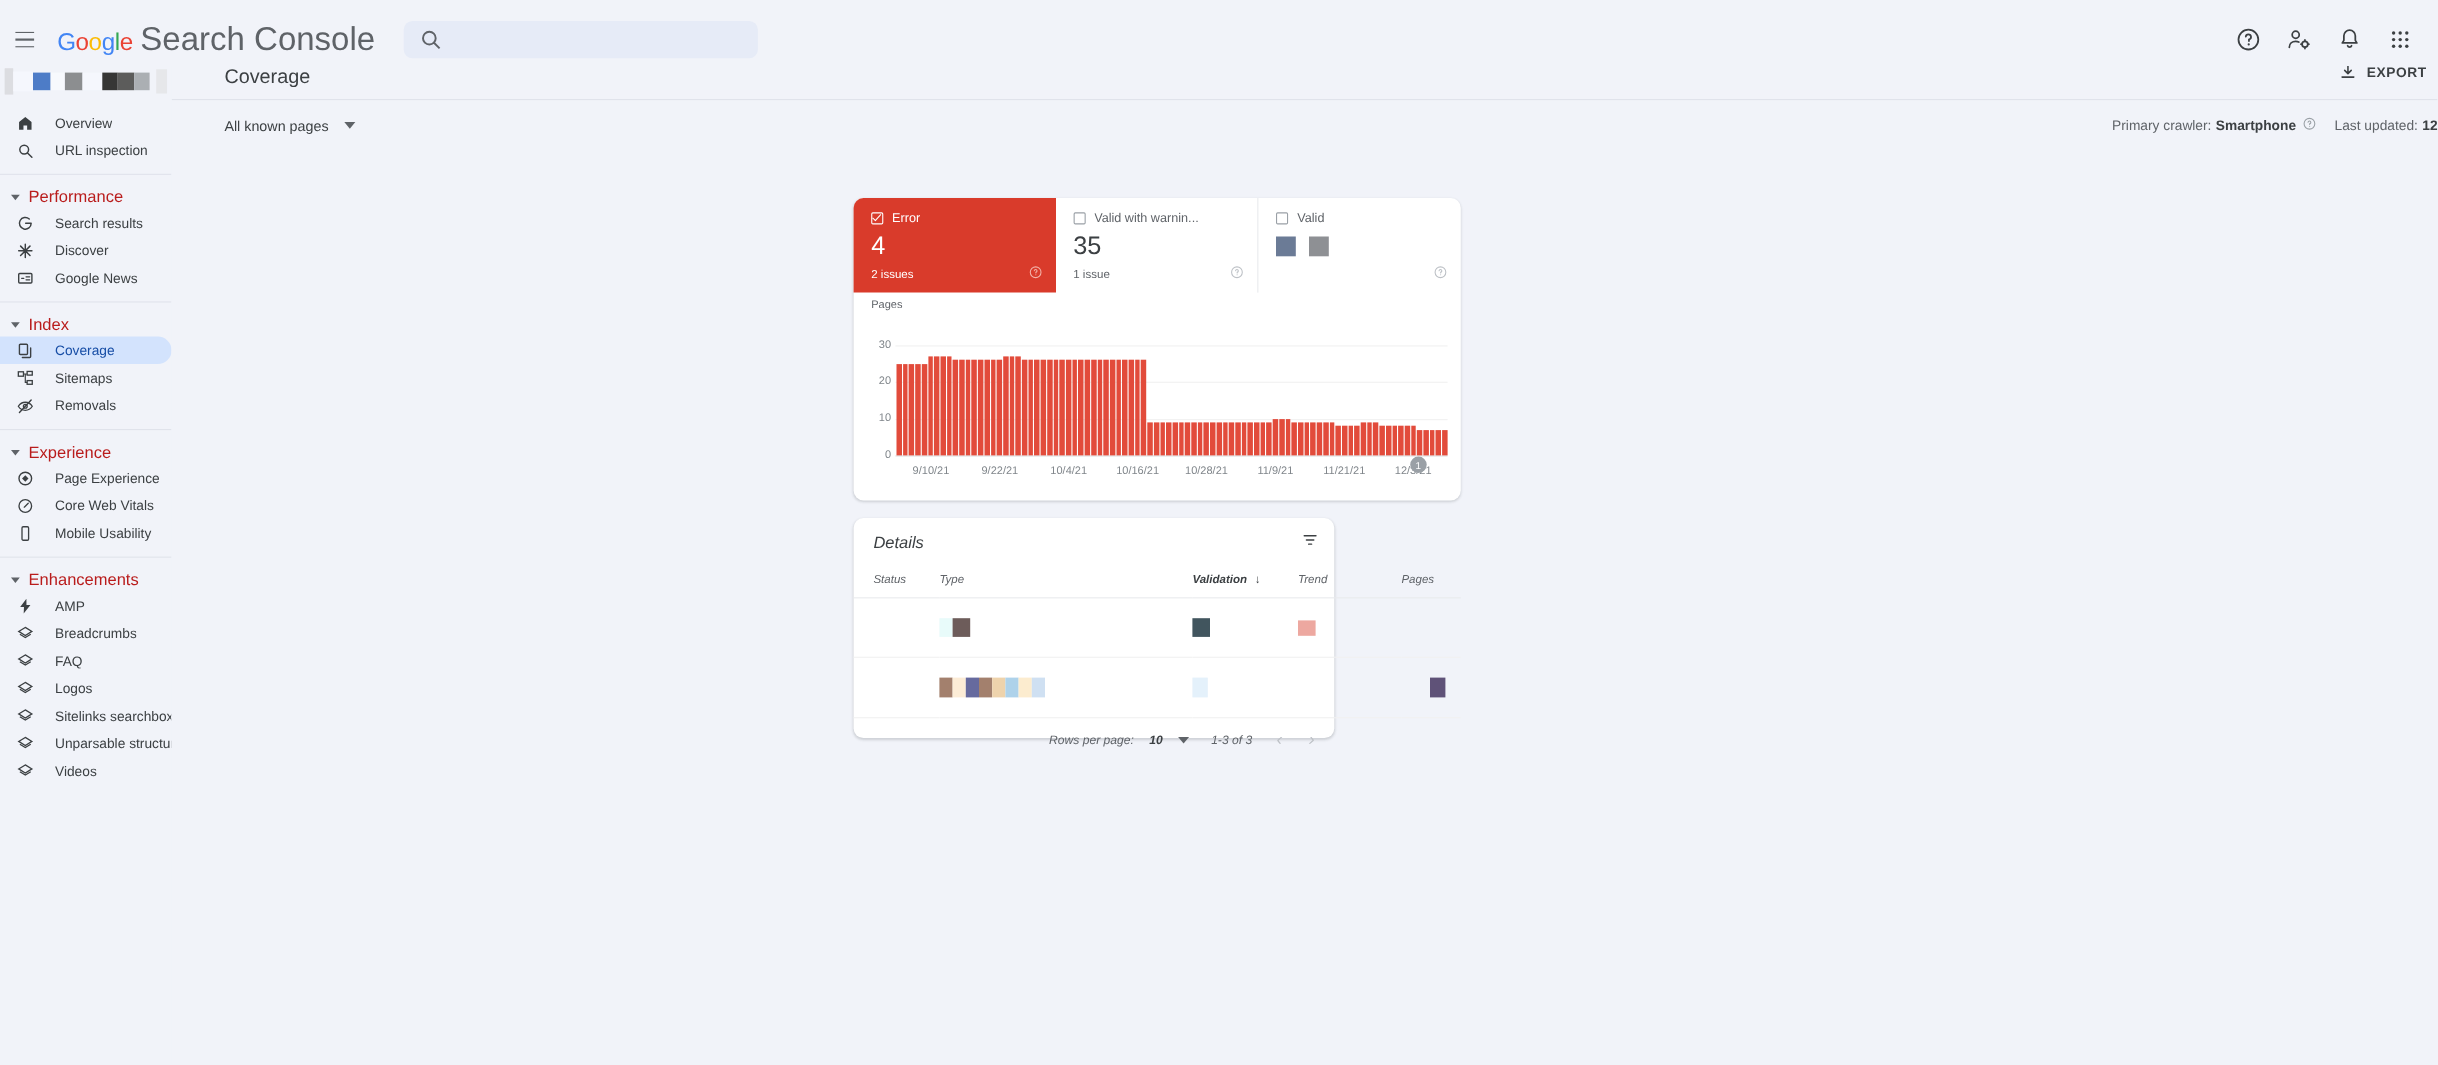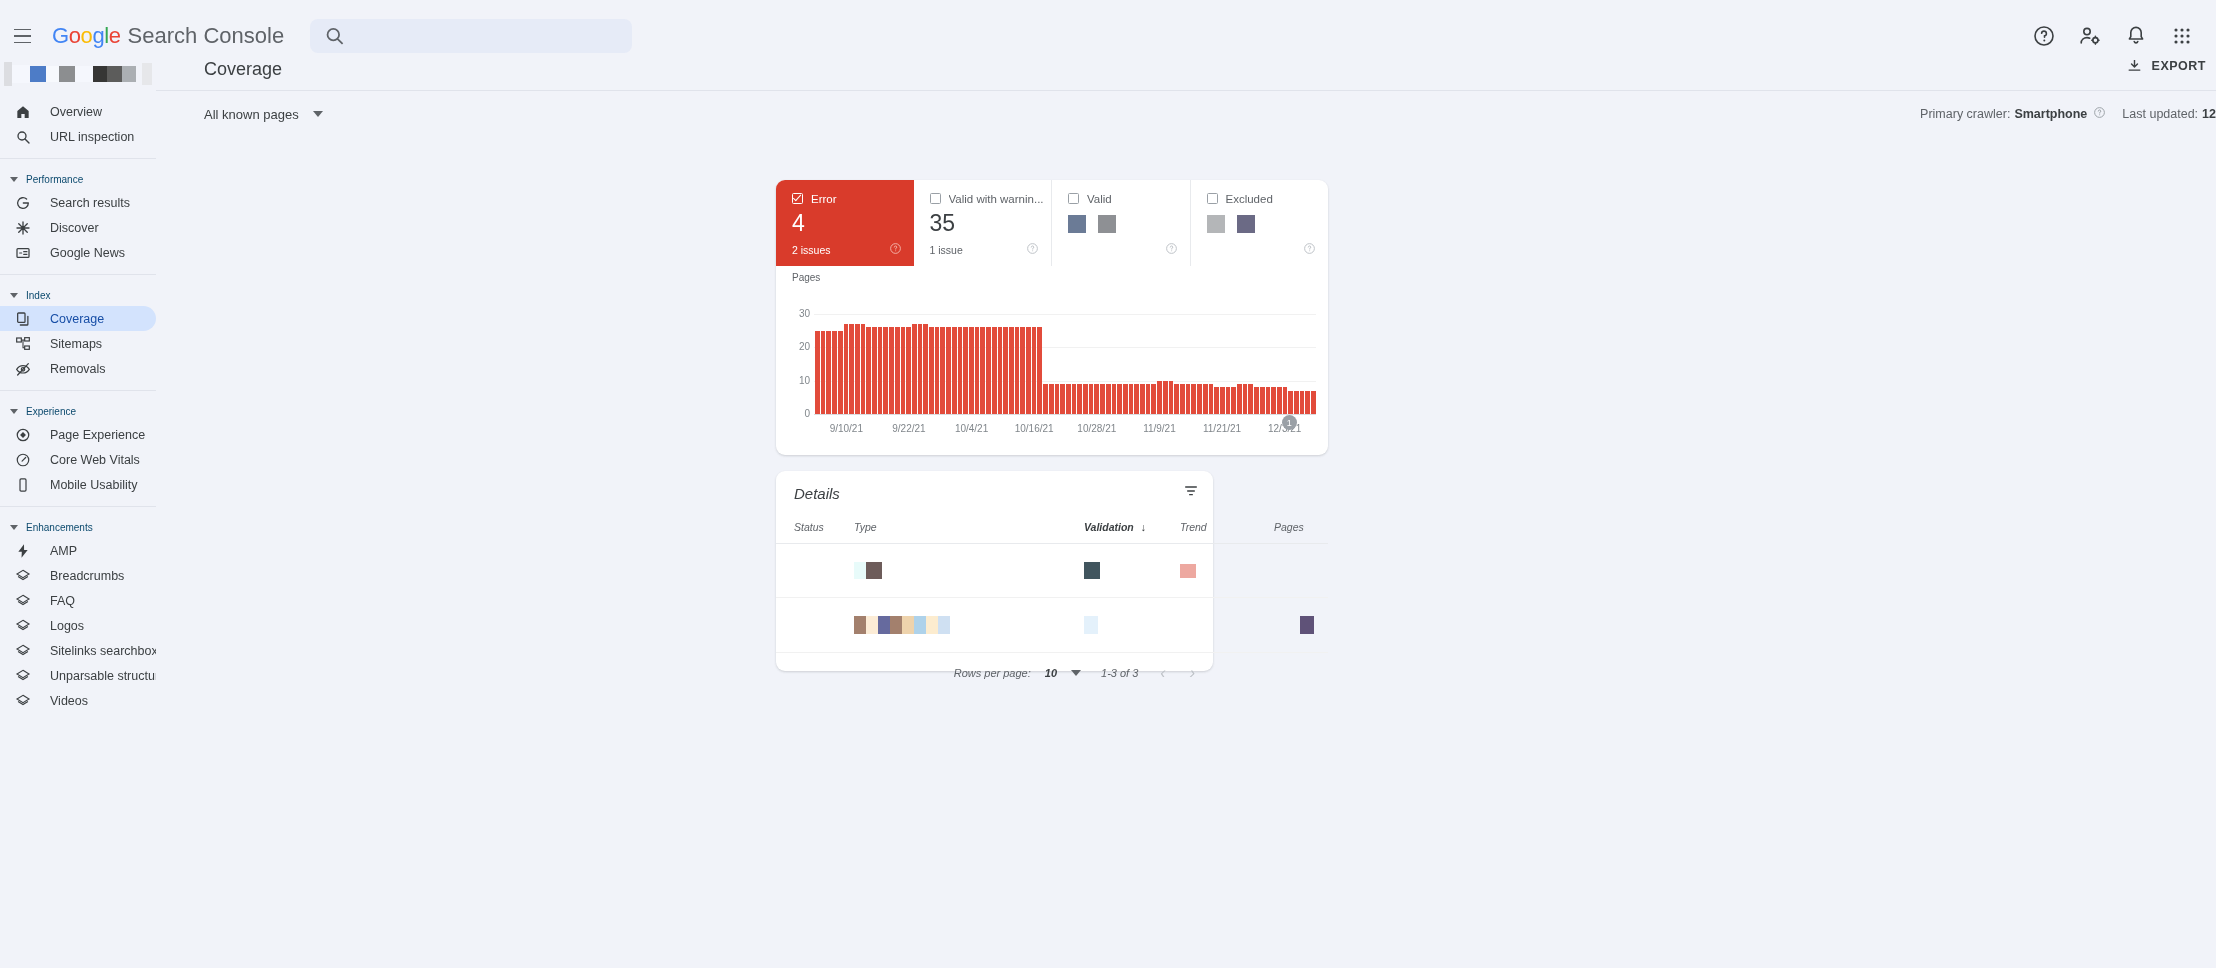--- a/index.html
+++ b/index.html
@@ -26,21 +26,21 @@
   }
   .hamburger span { display: block; width: 17px; height: 1.6px; background: #5f6368; }
 
   .brand { margin-left: 16px; display: flex; align-items: baseline; white-space: nowrap; }
   .logo-g { font-size: 22px; letter-spacing: -0.4px; font-family: "Liberation Sans", sans-serif; }
   .logo-g b { font-weight: 400; }
   .gc-blue   { color: #4285f4; }
   .gc-red    { color: #ea4335; }
   .gc-yellow { color: #fbbc05; }
   .gc-green  { color: #34a853; }
-  .brand-sub { font-size: 22px; color: #5f6368; margin-left: 7px; font-weight: 400; }
+  .brand-sub { font-size: 30px; color: #5f6368; margin-left: 7px; font-weight: 400; }
 
   .searchbar {
     margin-left: 26px; width: 322px; height: 34px;
     background: #e6ebf7; border-radius: 8px;
     display: flex; align-items: center; padding: 0 14px;
     cursor: text;
   }
   .searchbar input {
     border: none; outline: none; background: transparent;
     font-size: 13px; color: #3c4043; width: 100%;
@@ -88,21 +88,21 @@
   .nav-sep { height: 1px; background: #e0e3eb; margin: 9px 0 9px 0; }
   .nav-group {
     height: 22px; display: flex; align-items: center;
     padding-left: 6px; cursor: pointer;
   }
   .nav-group .caret {
     width: 0; height: 0; margin-left: 4px; margin-right: 8px;
     border-left: 4px solid transparent; border-right: 4px solid transparent;
     border-top: 5px solid #5f6368;
   }
-  .nav-group .grp-lbl { font-size: 10px; color: #0c4a6e; }
+  .nav-group .grp-lbl { font-size: 15px; color: #b91c1c; }
 
   
   .main {
     position: absolute; top: 48px; left: 156px;
     width: 2060px; height: 920px;
     background: #f1f3f9; overflow: hidden;
   }
   .page-head {
     height: 42px; display: flex; align-items: center;
     padding-left: 48px; position: relative;
@@ -583,37 +583,20 @@
         </div>
         <span class="card-help">
           <svg width="13" height="13" viewBox="0 0 24 24">
             <circle cx="12" cy="12" r="9" fill="none" stroke="#bdc1c6" stroke-width="1.8"></circle>
             <path d="M9.7 9.4a2.3 2.3 0 1 1 2.7 2.5v1.2" fill="none" stroke="#bdc1c6" stroke-width="1.8" stroke-linecap="round"></path>
             <circle cx="12.3" cy="16.1" r=".95" fill="#bdc1c6"></circle>
           </svg>
         </span>
       </div>
 
-      <div class="card">
-        <div class="card-head">
-          <span class="chk"></span>
-          <span class="card-lbl">Excluded</span>
-        </div>
-        <div class="card-blocks">
-          <span class="redact" style="width:18px;height:18px;background:#b4b6b8"></span>
-          <span class="redact" style="width:18px;height:18px;background:#6b6a85"></span>
-        </div>
-        <span class="card-help">
-          <svg width="13" height="13" viewBox="0 0 24 24">
-            <circle cx="12" cy="12" r="9" fill="none" stroke="#bdc1c6" stroke-width="1.8"></circle>
-            <path d="M9.7 9.4a2.3 2.3 0 1 1 2.7 2.5v1.2" fill="none" stroke="#bdc1c6" stroke-width="1.8" stroke-linecap="round"></path>
-            <circle cx="12.3" cy="16.1" r=".95" fill="#bdc1c6"></circle>
-          </svg>
-        </span>
-      </div>
     </div>
 
 
     <div class="chart-wrap">
       <span class="axis-title">Pages</span>
       <div id="chart-axes">
           <span class="ytick" style="top: 134px;">0</span>
           <div class="zeroline" style="top: 140px;"></div>
           <span class="ytick" style="top: 100.667px;">10</span>
           <div class="gridline" style="top: 106.667px;"></div>

